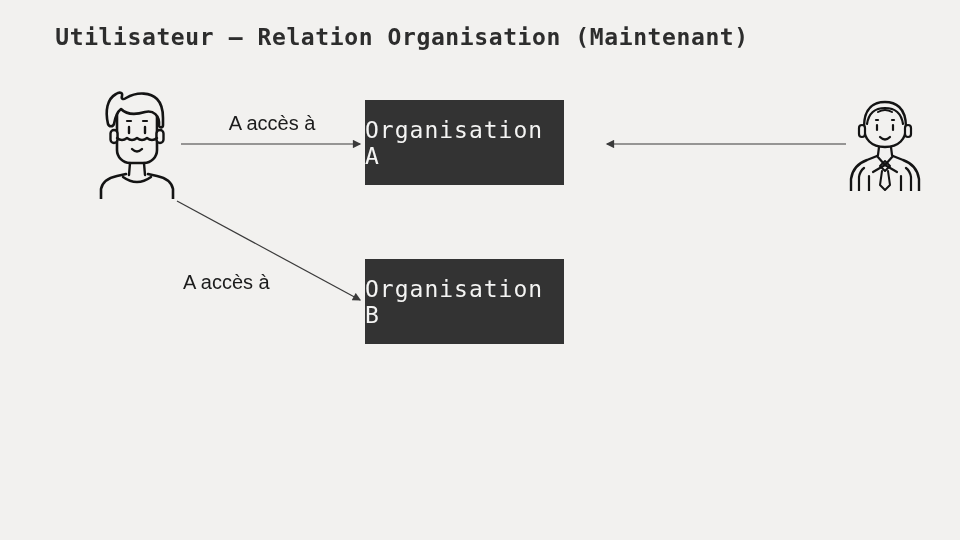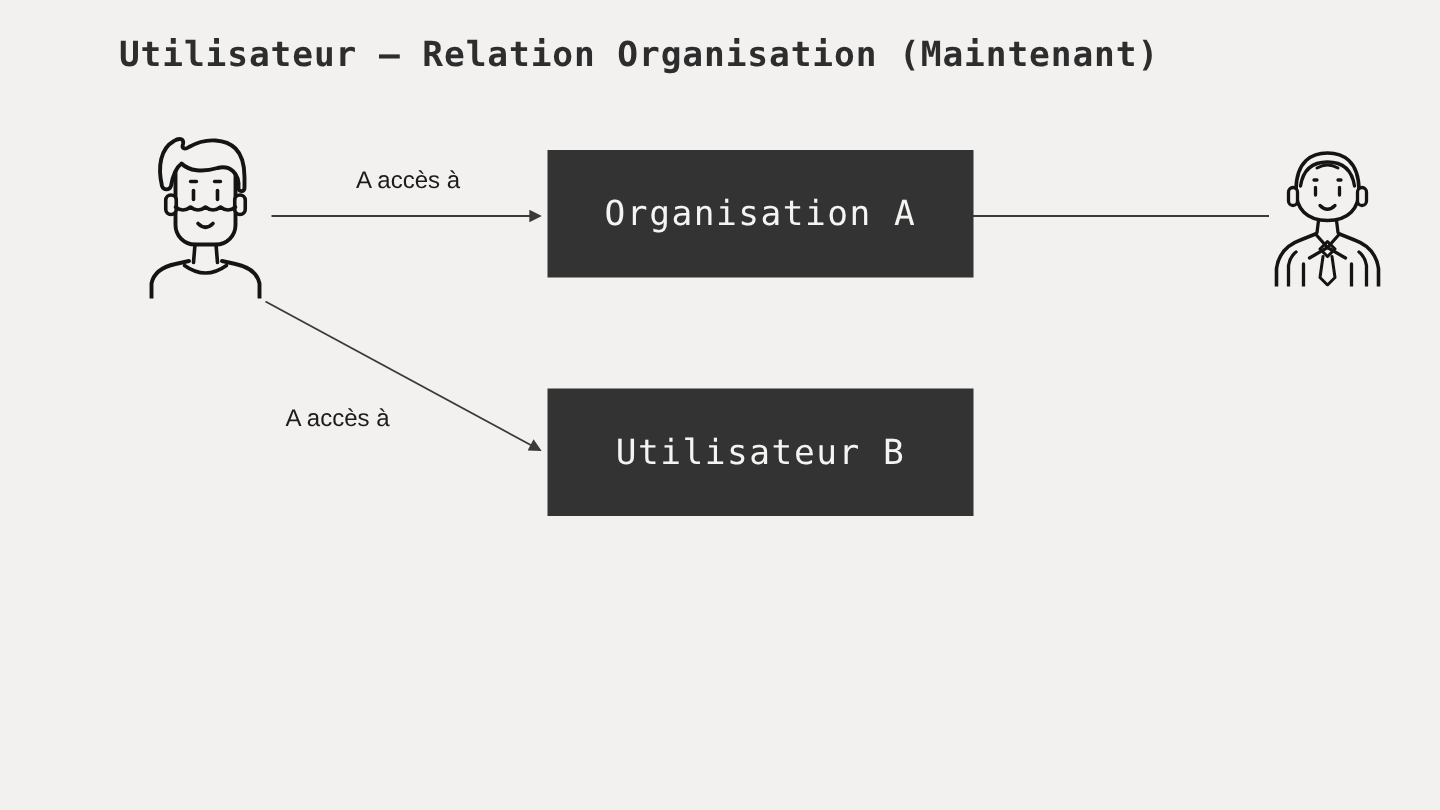--- a/index.html
+++ b/index.html
@@ -16,49 +16,48 @@
     top: 24px;
     left: 0;
     width: 804px;
     margin: 0;
     text-align: center;
     font-family: "DejaVu Sans Mono", monospace;
     font-size: 23px;
     font-weight: bold;
     letter-spacing: 0.6px;
     color: #2d2d2d;
-    padding-left: 24px;
   }
   .edges {
     position: absolute;
     top: 0; left: 0;
     width: 960px; height: 540px;
     pointer-events: none;
   }
   .node {
     position: absolute;
-    width: 284px;
+    width: 199px;
     height: 85px;
     background: #333333;
     display: flex;
     align-items: center;
     justify-content: center;
   }
   .node-a { left: 365px; top: 100px; }
   .node-b { left: 365px; top: 259px; }
   .node span {
     font-family: "DejaVu Sans Mono", monospace;
     font-size: 23px;
     font-weight: 500;
     letter-spacing: 1px;
     color: #f4f4f3;
   }
   .edge-label {
     position: absolute;
-    font-size: 16px;
+    font-size: 20px;
     color: #1c1c1c;
     white-space: nowrap;
   }
   .edge-label b { font-weight: bold; }
   .label-user-a { left: 181px; top: 112px; width: 182px; text-align: center; }
   .label-admin-a { left: 606px; top: 112px; width: 240px; text-align: right; }
   .label-user-b { left: 183px; top: 271px; width: 84px; text-align: center; }
   .avatar { position: absolute; }
   .avatar-left { left: 93px; top: 87px; }
   .avatar-right { left: 847px; top: 97px; }
@@ -83,21 +82,21 @@
 
   <div class="edge-label label-user-a">A accès à</div>
 
 
   <div class="edge-label label-user-b">A accès à</div>
 
   <div class="node node-a">
     <span>Organisation A</span>
   </div>
   <div class="node node-b">
-    <span>Utilisateur B</span>
+    <span>Organisation B</span>
   </div>
 
   <svg class="avatar avatar-left" width="88" height="112" viewBox="0 0 88 112" fill="none" stroke="#141414" stroke-linecap="round" stroke-linejoin="round">
 
     <rect x="24" y="14" width="40" height="62" rx="13" fill="#f2f1ef" stroke-width="2.6"></rect>
 
     <rect x="17.5" y="43" width="7" height="13" rx="3.5" fill="#f2f1ef" stroke-width="2.4"></rect>
     <rect x="63.5" y="43" width="7" height="13" rx="3.5" fill="#f2f1ef" stroke-width="2.4"></rect>
 
     <path fill="#f2f1ef" stroke-width="2.6" d="M 15 37

